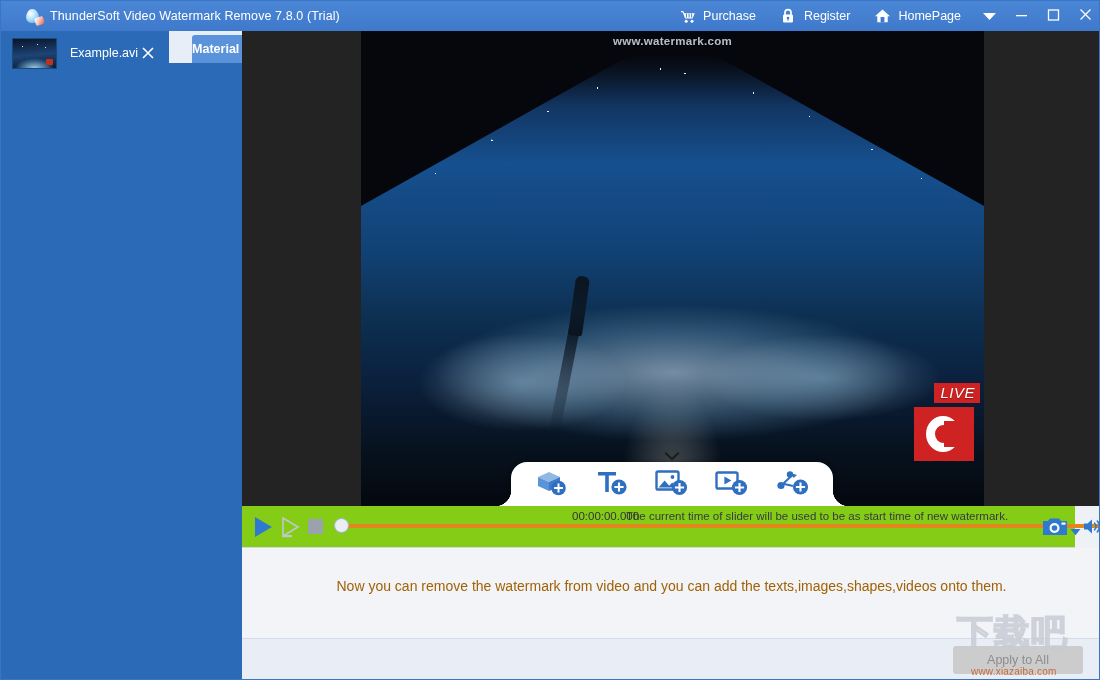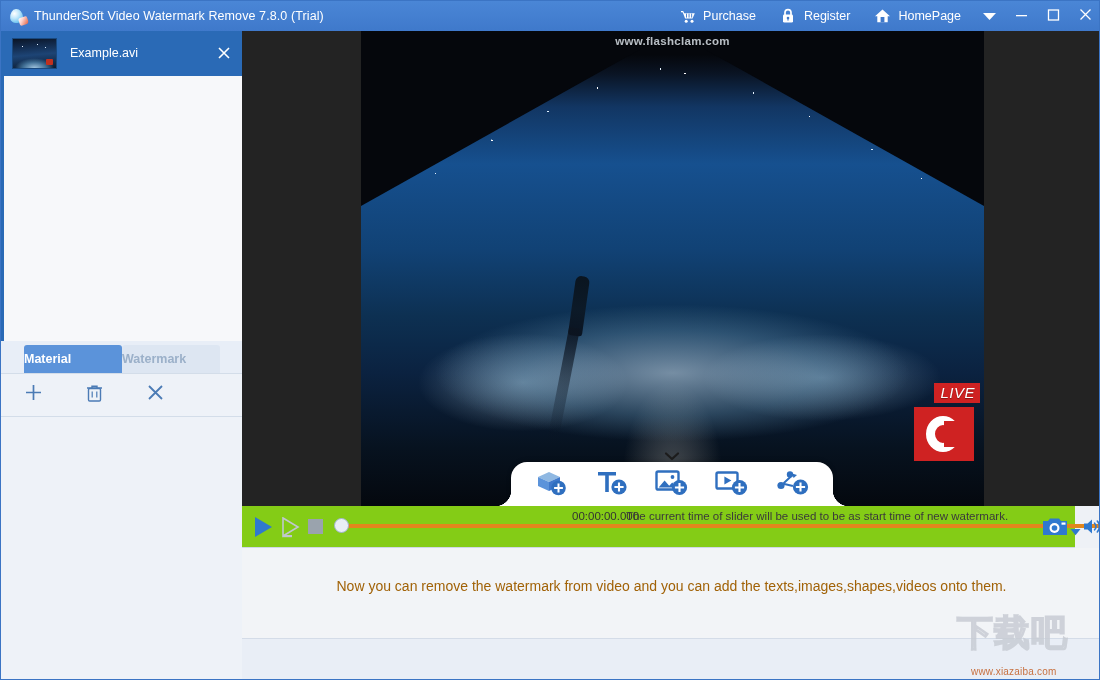--- a/index.html
+++ b/index.html
@@ -20,21 +20,21 @@
   
   #titlebar {
     position: absolute; left: 0; top: 0;
     width: 1100px; height: 30px;
     background: linear-gradient(#4a86d6, #3f79cb);
     display: flex; align-items: center;
     color: #ffffff;
   }
   #titlebar .tb-left {
     display: flex; align-items: center; gap: 7px;
-    padding-left: 9px;
+    padding-left: 25px;
     flex: 0 0 auto;
   }
   .app-logo {
     width: 17px; height: 17px; position: relative;
   }
   .app-logo .drop {
     position: absolute; left: 0; top: 1px;
     width: 13px; height: 14px;
     background: radial-gradient(circle at 35% 32%, #ffffff 0%, #bfe6fb 38%, #6fc4ef 75%, #37a3e0 100%);
     border-radius: 52% 52% 50% 50% / 68% 68% 40% 40%;
@@ -63,21 +63,21 @@
   .tb-btn {
     width: 32px; height: 30px; display: flex; align-items: center; justify-content: center;
     cursor: pointer; color: #ffffff;
   }
 
   
   #sidebar {
     position: absolute; left: 0; top: 30px;
     width: 241px; height: 650px;
     background: #2a6ab6;
-    display: flex; flex-direction: column;
+    display: flex; flex-direction: row;
   }
   #file-list {
     flex: 0 0 auto;
   }
   .file-item {
     position: relative;
     height: 44px;
     display: flex; align-items: center;
     background: #2a6ab6;
     padding-left: 11px; padding-right: 8px;
@@ -476,21 +476,21 @@
       </div>
     </div>
 
     <div id="sidebar-foot"></div>
   </div>
 
   <div id="preview">
     <div id="video">
       <div class="corner-l"></div>
       <div class="corner-r"></div>
-      <div id="video-wm-top">www.flashclam.com</div>
+      <div id="video-wm-top">www.watermark.com</div>
       <div id="video-figure"></div>
       <div id="video-live">
         <div class="live-bar">LIVE</div>
         <div class="live-c"></div>
       </div>
     </div>
 
     <div id="tool-collapse">
       <span>
         <svg width="16" height="10" viewBox="0 0 16 10">
@@ -610,20 +610,21 @@
         </svg>
       </span>
     </div>
   </div>
 
   <div id="message-area">
     <div id="message-text">Now you can remove the watermark from video and you can add the texts,images,shapes,videos onto them.</div>
   </div>
 
   <div id="footer">
+    <button id="apply-all-btn">Apply to All</button>
   </div>
 
   <div id="site-watermark">
     <div class="wm-cn">下载吧</div>
     <div class="wm-url">www.xiazaiba.com</div>
   </div>
 
 </div>
 
 </body></html>

